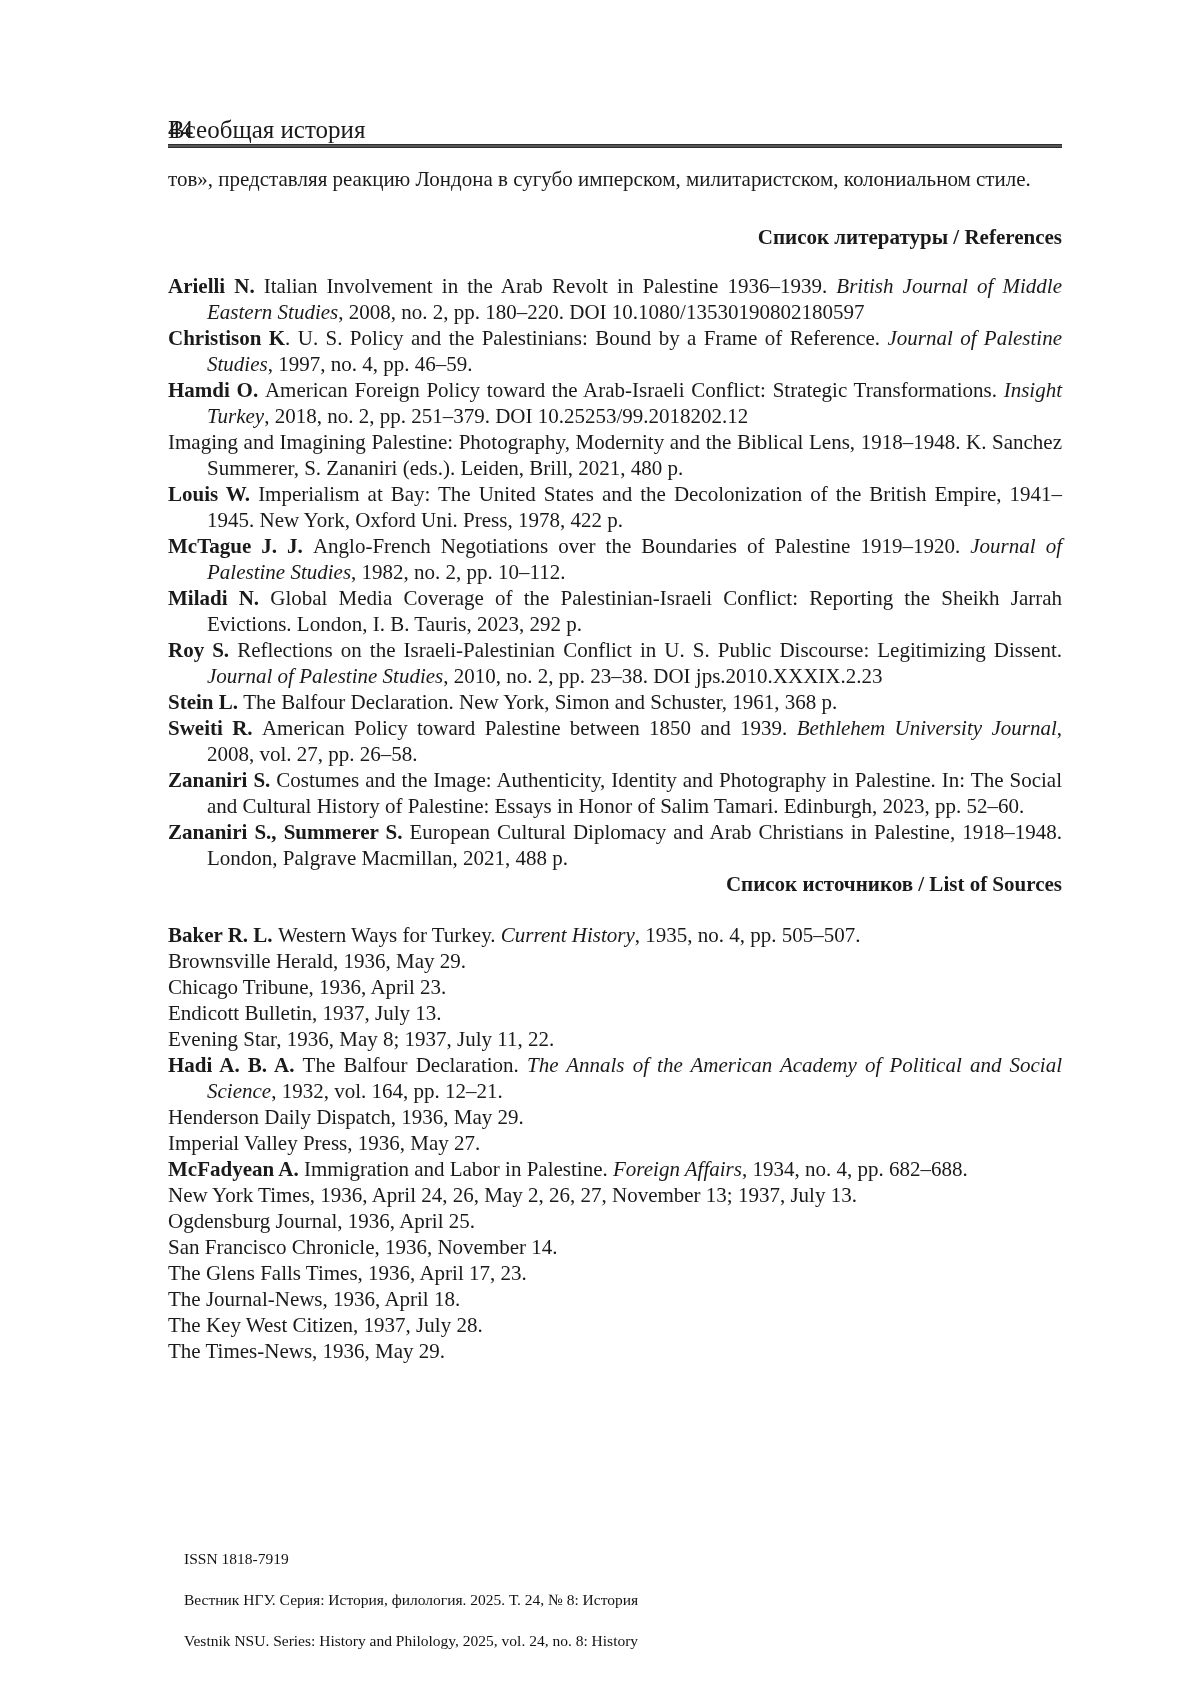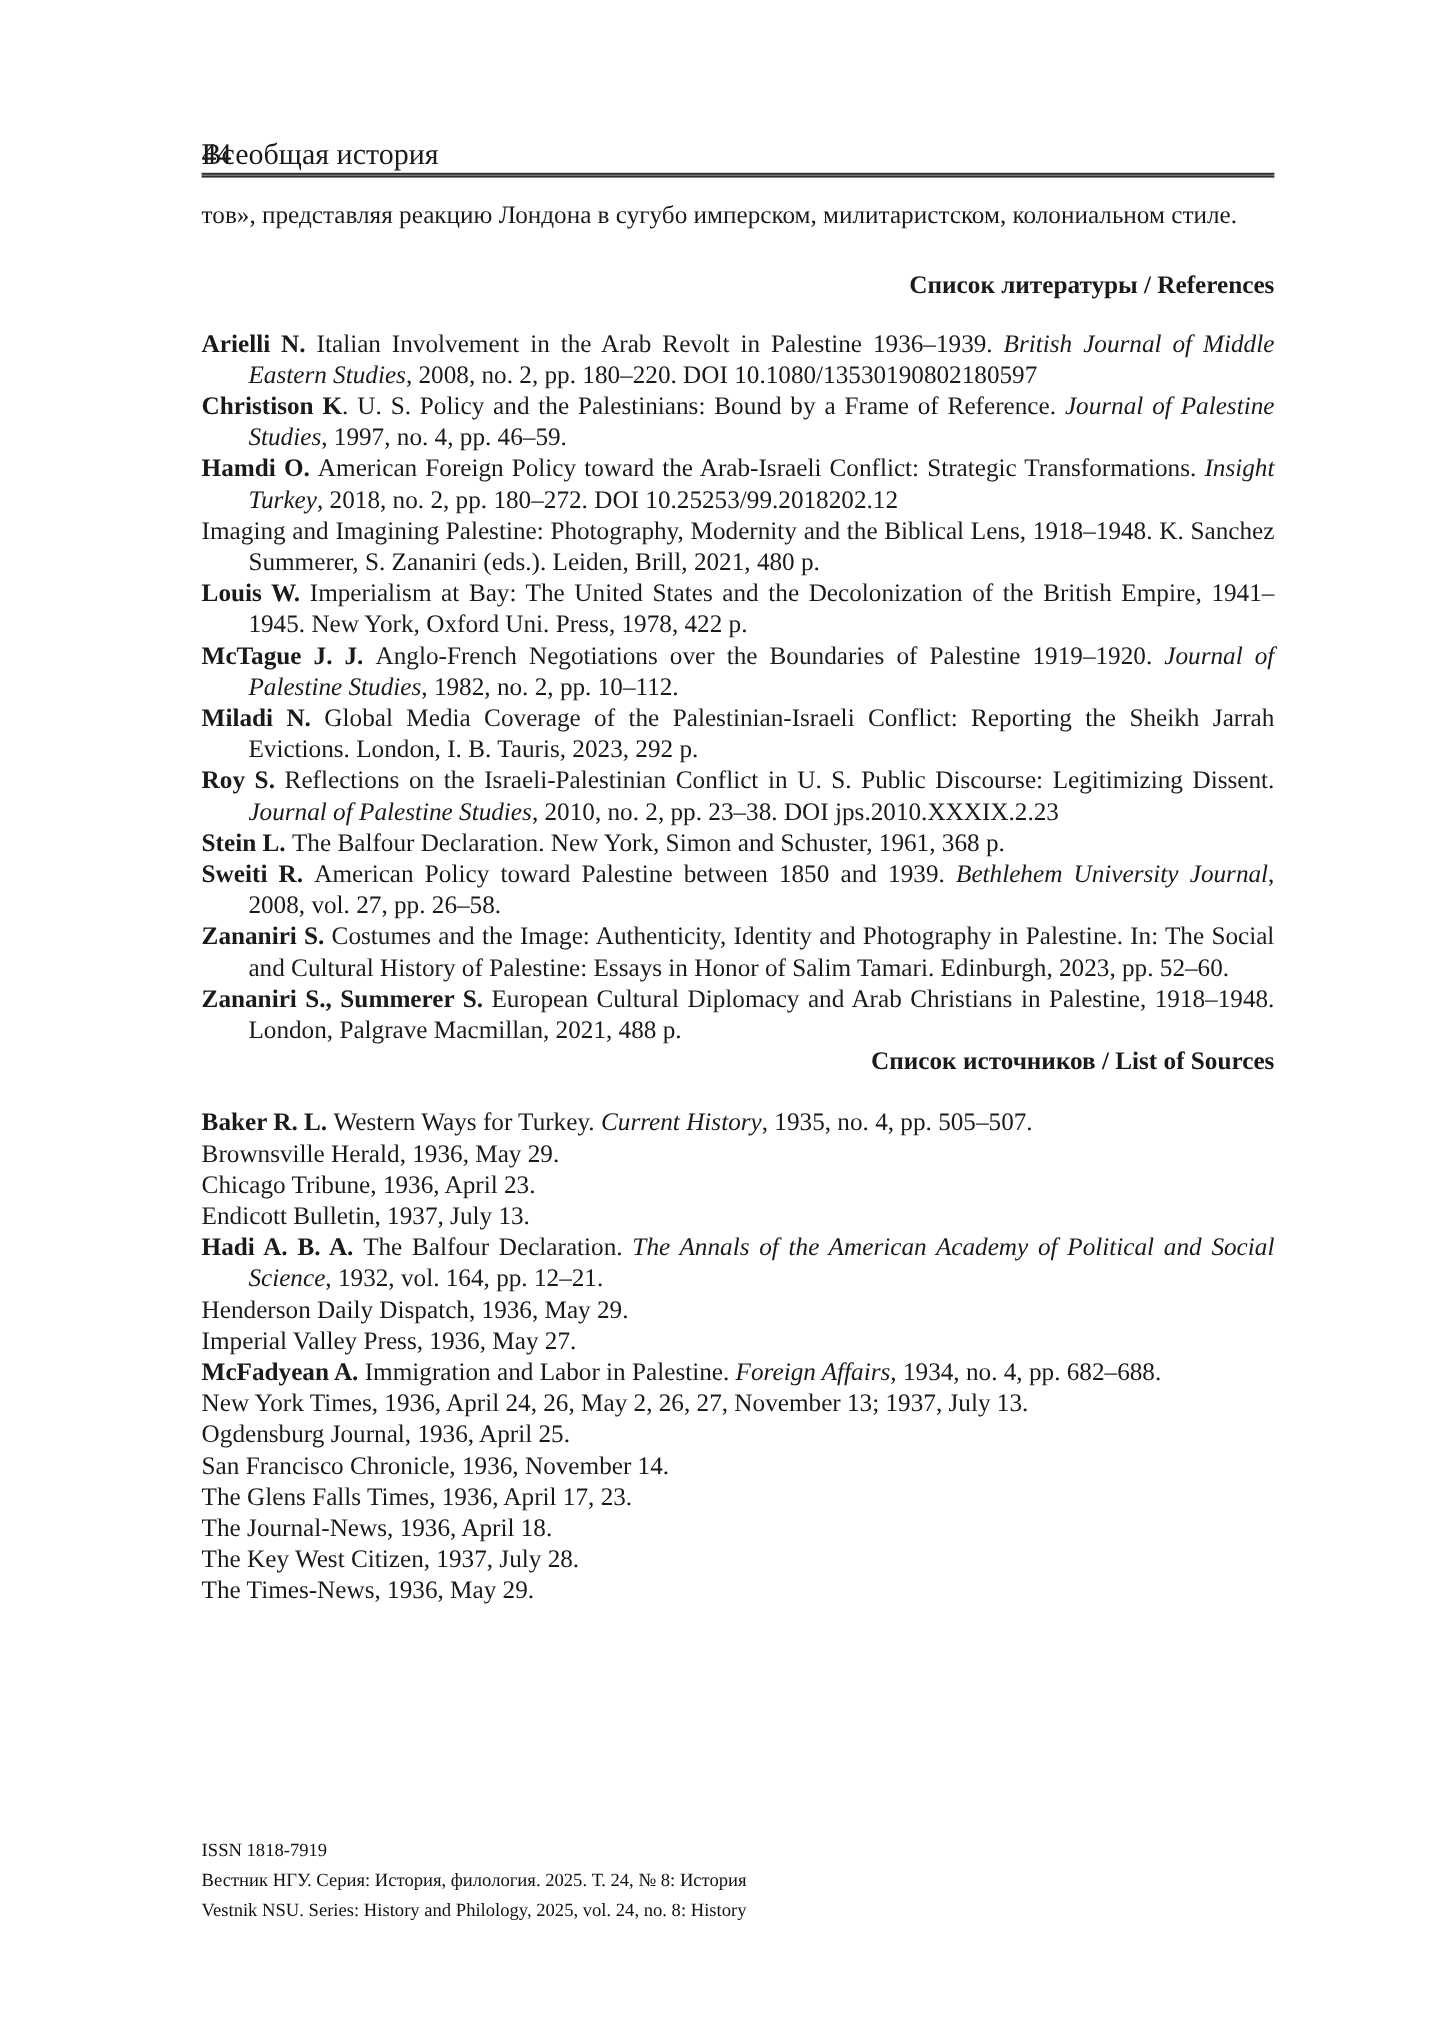--- a/index.html
+++ b/index.html
@@ -65,58 +65,59 @@
   
   .imprint {
     position: absolute;
     top: 1530px;
     left: 168px;
     width: 894px;
     font-size: 15.5px;
     line-height: 25px;
     color: #111111;
   }
-  .imprint div { margin: 0; }
+  .imprint div { margin: 16px; }
 </style>
 </head>
 <body>
 
 <div class="page">
 
   <div class="running-head">
     <span class="pagenum">44</span>
     <span class="rtitle">Всеобщая история</span>
   </div>
   <div class="head-rule"></div>
 
   <div class="flow">
     <p class="lead-para">тов», представляя реакцию Лондона в сугубо имперском, милитаристском, колониальном стиле.</p>
 
     <div class="section-heading refs-heading">Список литературы / References</div>
     <div class="ref-list refs-block" id="references-list">
         <p class="ref-entry"><span class="b">Arielli N. </span><span>Italian Involvement in the Arab Revolt in Palestine 1936–1939. </span><span class="i">British Journal of Middle Eastern Studies</span><span>, 2008, no. 2, pp. 180–220. DOI 10.1080/13530190802180597</span></p>
         <p class="ref-entry"><span class="b">Christison K</span><span>. U. S. Policy and the Palestinians: Bound by a Frame of Reference. </span><span class="i">Journal of Palestine Studies</span><span>, 1997, no. 4, pp. 46–59.</span></p>
-        <p class="ref-entry"><span class="b">Hamdi O. </span><span>American Foreign Policy toward the Arab-Israeli Conflict: Strategic Transformations. </span><span class="i">Insight Turkey</span><span>, 2018, no. 2, pp. 180–272. DOI 10.25253/99.2018202.12</span></p>
+        <p class="ref-entry"><span class="b">Hamdi O. </span><span>American Foreign Policy toward the Arab-Israeli Conflict: Strategic Transformations. </span><span class="i">Insight Turkey</span><span>, 2018, no. 2, pp. 251–379. DOI 10.25253/99.2018202.12</span></p>
         <p class="ref-entry"><span>Imaging and Imagining Palestine: Photography, Modernity and the Biblical Lens, 1918–1948. K. Sanchez Summerer, S. Zananiri (eds.). Leiden, Brill, 2021, 480 p.</span></p>
         <p class="ref-entry"><span class="b">Louis W. </span><span>Imperialism at Bay: The United States and the Decolonization of the British Empire, 1941–1945. New York, Oxford Uni. Press, 1978, 422 p.</span></p>
         <p class="ref-entry"><span class="b">McTague J. J. </span><span>Anglo-French Negotiations over the Boundaries of Palestine 1919–1920. </span><span class="i">Journal of Palestine Studies</span><span>, 1982, no. 2, pp. 10–112.</span></p>
         <p class="ref-entry"><span class="b">Miladi N. </span><span>Global Media Coverage of the Palestinian-Israeli Conflict: Reporting the Sheikh Jarrah Evictions. London, I. B. Tauris, 2023, 292 p.</span></p>
         <p class="ref-entry"><span class="b">Roy S. </span><span>Reflections on the Israeli-Palestinian Conflict in U. S. Public Discourse: Legitimizing Dissent. </span><span class="i">Journal of Palestine Studies</span><span>, 2010, no. 2, pp. 23–38. DOI jps.2010.XXXIX.2.23</span></p>
         <p class="ref-entry"><span class="b">Stein L. </span><span>The Balfour Declaration. New York, Simon and Schuster, 1961, 368 p.</span></p>
         <p class="ref-entry"><span class="b">Sweiti R. </span><span>American Policy toward Palestine between 1850 and 1939. </span><span class="i">Bethlehem University Journal</span><span>, 2008, vol. 27, pp. 26–58.</span></p>
         <p class="ref-entry"><span class="b">Zananiri S. </span><span>Costumes and the Image: Authenticity, Identity and Photography in Palestine. In: The Social and Cultural History of Palestine: Essays in Honor of Salim Tamari. Edinburgh, 2023, pp. 52–60.</span></p>
         <p class="ref-entry"><span class="b">Zananiri S., Summerer S. </span><span>European Cultural Diplomacy and Arab Christians in Palestine, 1918–1948. London, Palgrave Macmillan, 2021, 488 p.</span></p>
       </div>
 
     <div class="section-heading sources-heading">Список источников / List of Sources</div>
     <div class="ref-list sources-block" id="sources-list">
         <p class="ref-entry"><span class="b">Baker R. L. </span><span>Western Ways for Turkey. </span><span class="i">Current History</span><span>, 1935, no. 4, pp. 505–507.</span></p>
         <p class="ref-entry"><span>Brownsville Herald, 1936, May 29.</span></p>
         <p class="ref-entry"><span>Chicago Tribune, 1936, April 23.</span></p>
         <p class="ref-entry"><span>Endicott Bulletin, 1937, July 13.</span></p>
+        <p class="ref-entry"><span>Evening Star, 1936, May 8; 1937, July 11, 22.</span></p>
         <p class="ref-entry"><span class="b">Hadi A. B. A. </span><span>The Balfour Declaration. </span><span class="i">The Annals of the American Academy of Political and Social Science</span><span>, 1932, vol. 164, pp. 12–21.</span></p>
         <p class="ref-entry"><span>Henderson Daily Dispatch, 1936, May 29.</span></p>
         <p class="ref-entry"><span>Imperial Valley Press, 1936, May 27.</span></p>
         <p class="ref-entry"><span class="b">McFadyean A. </span><span>Immigration and Labor in Palestine. </span><span class="i">Foreign Affairs</span><span>, 1934, no. 4, pp. 682–688.</span></p>
         <p class="ref-entry"><span>New York Times, 1936, April 24, 26, May 2, 26, 27, November 13; 1937, July 13.</span></p>
         <p class="ref-entry"><span>Ogdensburg Journal, 1936, April 25.</span></p>
         <p class="ref-entry"><span>San Francisco Chronicle, 1936, November 14.</span></p>
         <p class="ref-entry"><span>The Glens Falls Times, 1936, April 17, 23.</span></p>
         <p class="ref-entry"><span>The Journal-News, 1936, April 18.</span></p>
         <p class="ref-entry"><span>The Key West Citizen, 1937, July 28.</span></p>

